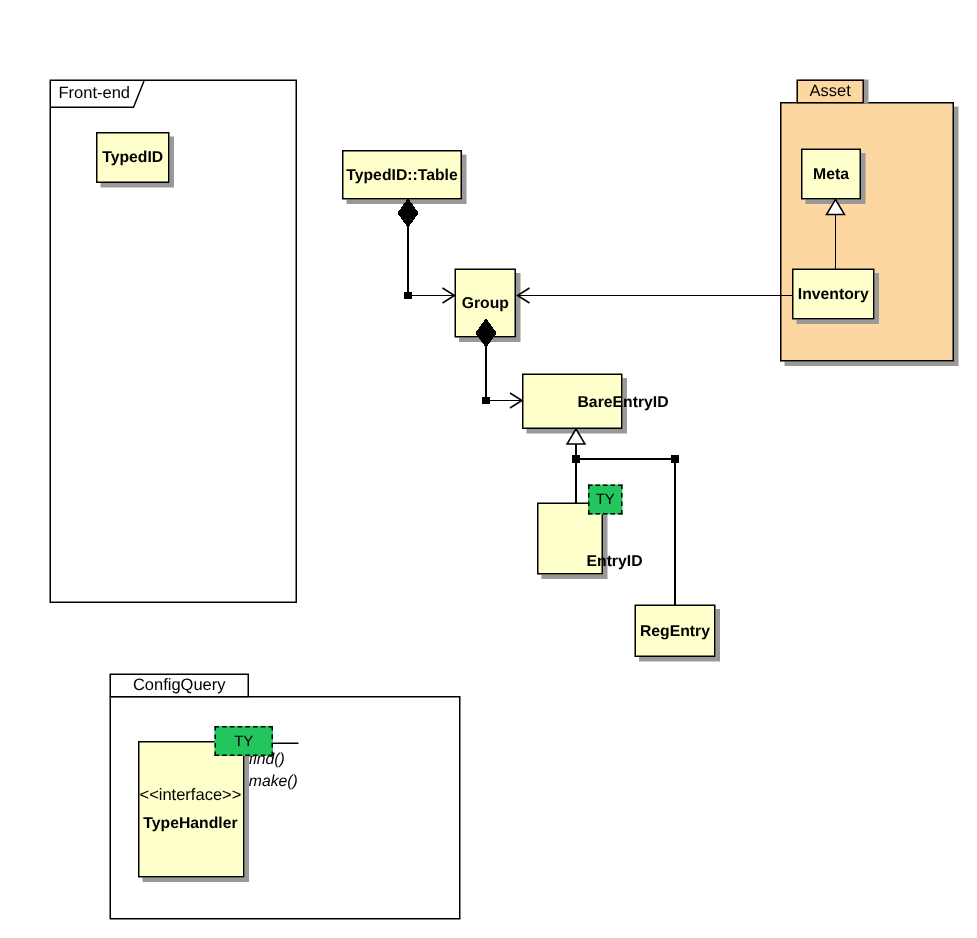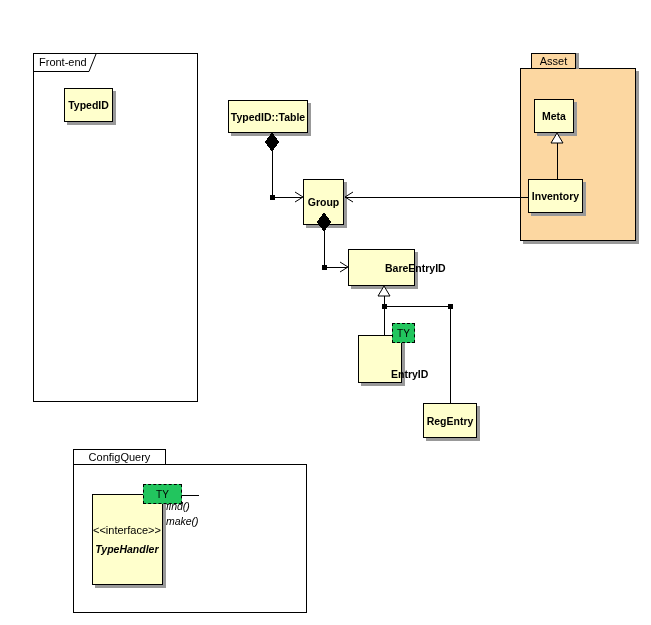--- a/index.html
+++ b/index.html
@@ -20,21 +20,21 @@
 
   
   .cls{position:absolute;background:#ffffcc;border:1px solid #000;box-shadow:3px 3px 0 #999999;
        box-sizing:border-box;display:flex;flex-direction:row;z-index:3;}
   .cls .t{flex:1 1 auto;display:flex;align-items:center;justify-content:center;
           font-weight:bold;font-size:10.5px;white-space:nowrap;}
   .cmp{flex:0 0 auto;border-top:1px solid #000;height:8px;box-sizing:border-box;}
   .ops-text{height:18px;display:flex;align-items:center;justify-content:center;
             font-size:10px;white-space:nowrap;}
   .stereo{font-weight:normal;font-style:normal;font-size:11px;}
-  .bi{font-weight:bold;font-style:italic;}
+  .bi{font-weight:bold;}
   .it-ops{font-style:italic;font-size:10.5px;padding:3px 0 0 5px;line-height:15px;}
 
   
   .typ{position:absolute;background:#22c55e;border:1px dashed #000;box-sizing:border-box;
        display:flex;align-items:center;justify-content:center;font-size:10px;z-index:4;}
 
   svg.wires{position:absolute;left:0;top:0;z-index:6;pointer-events:none;}
 </style>
 </head>
 <body>

